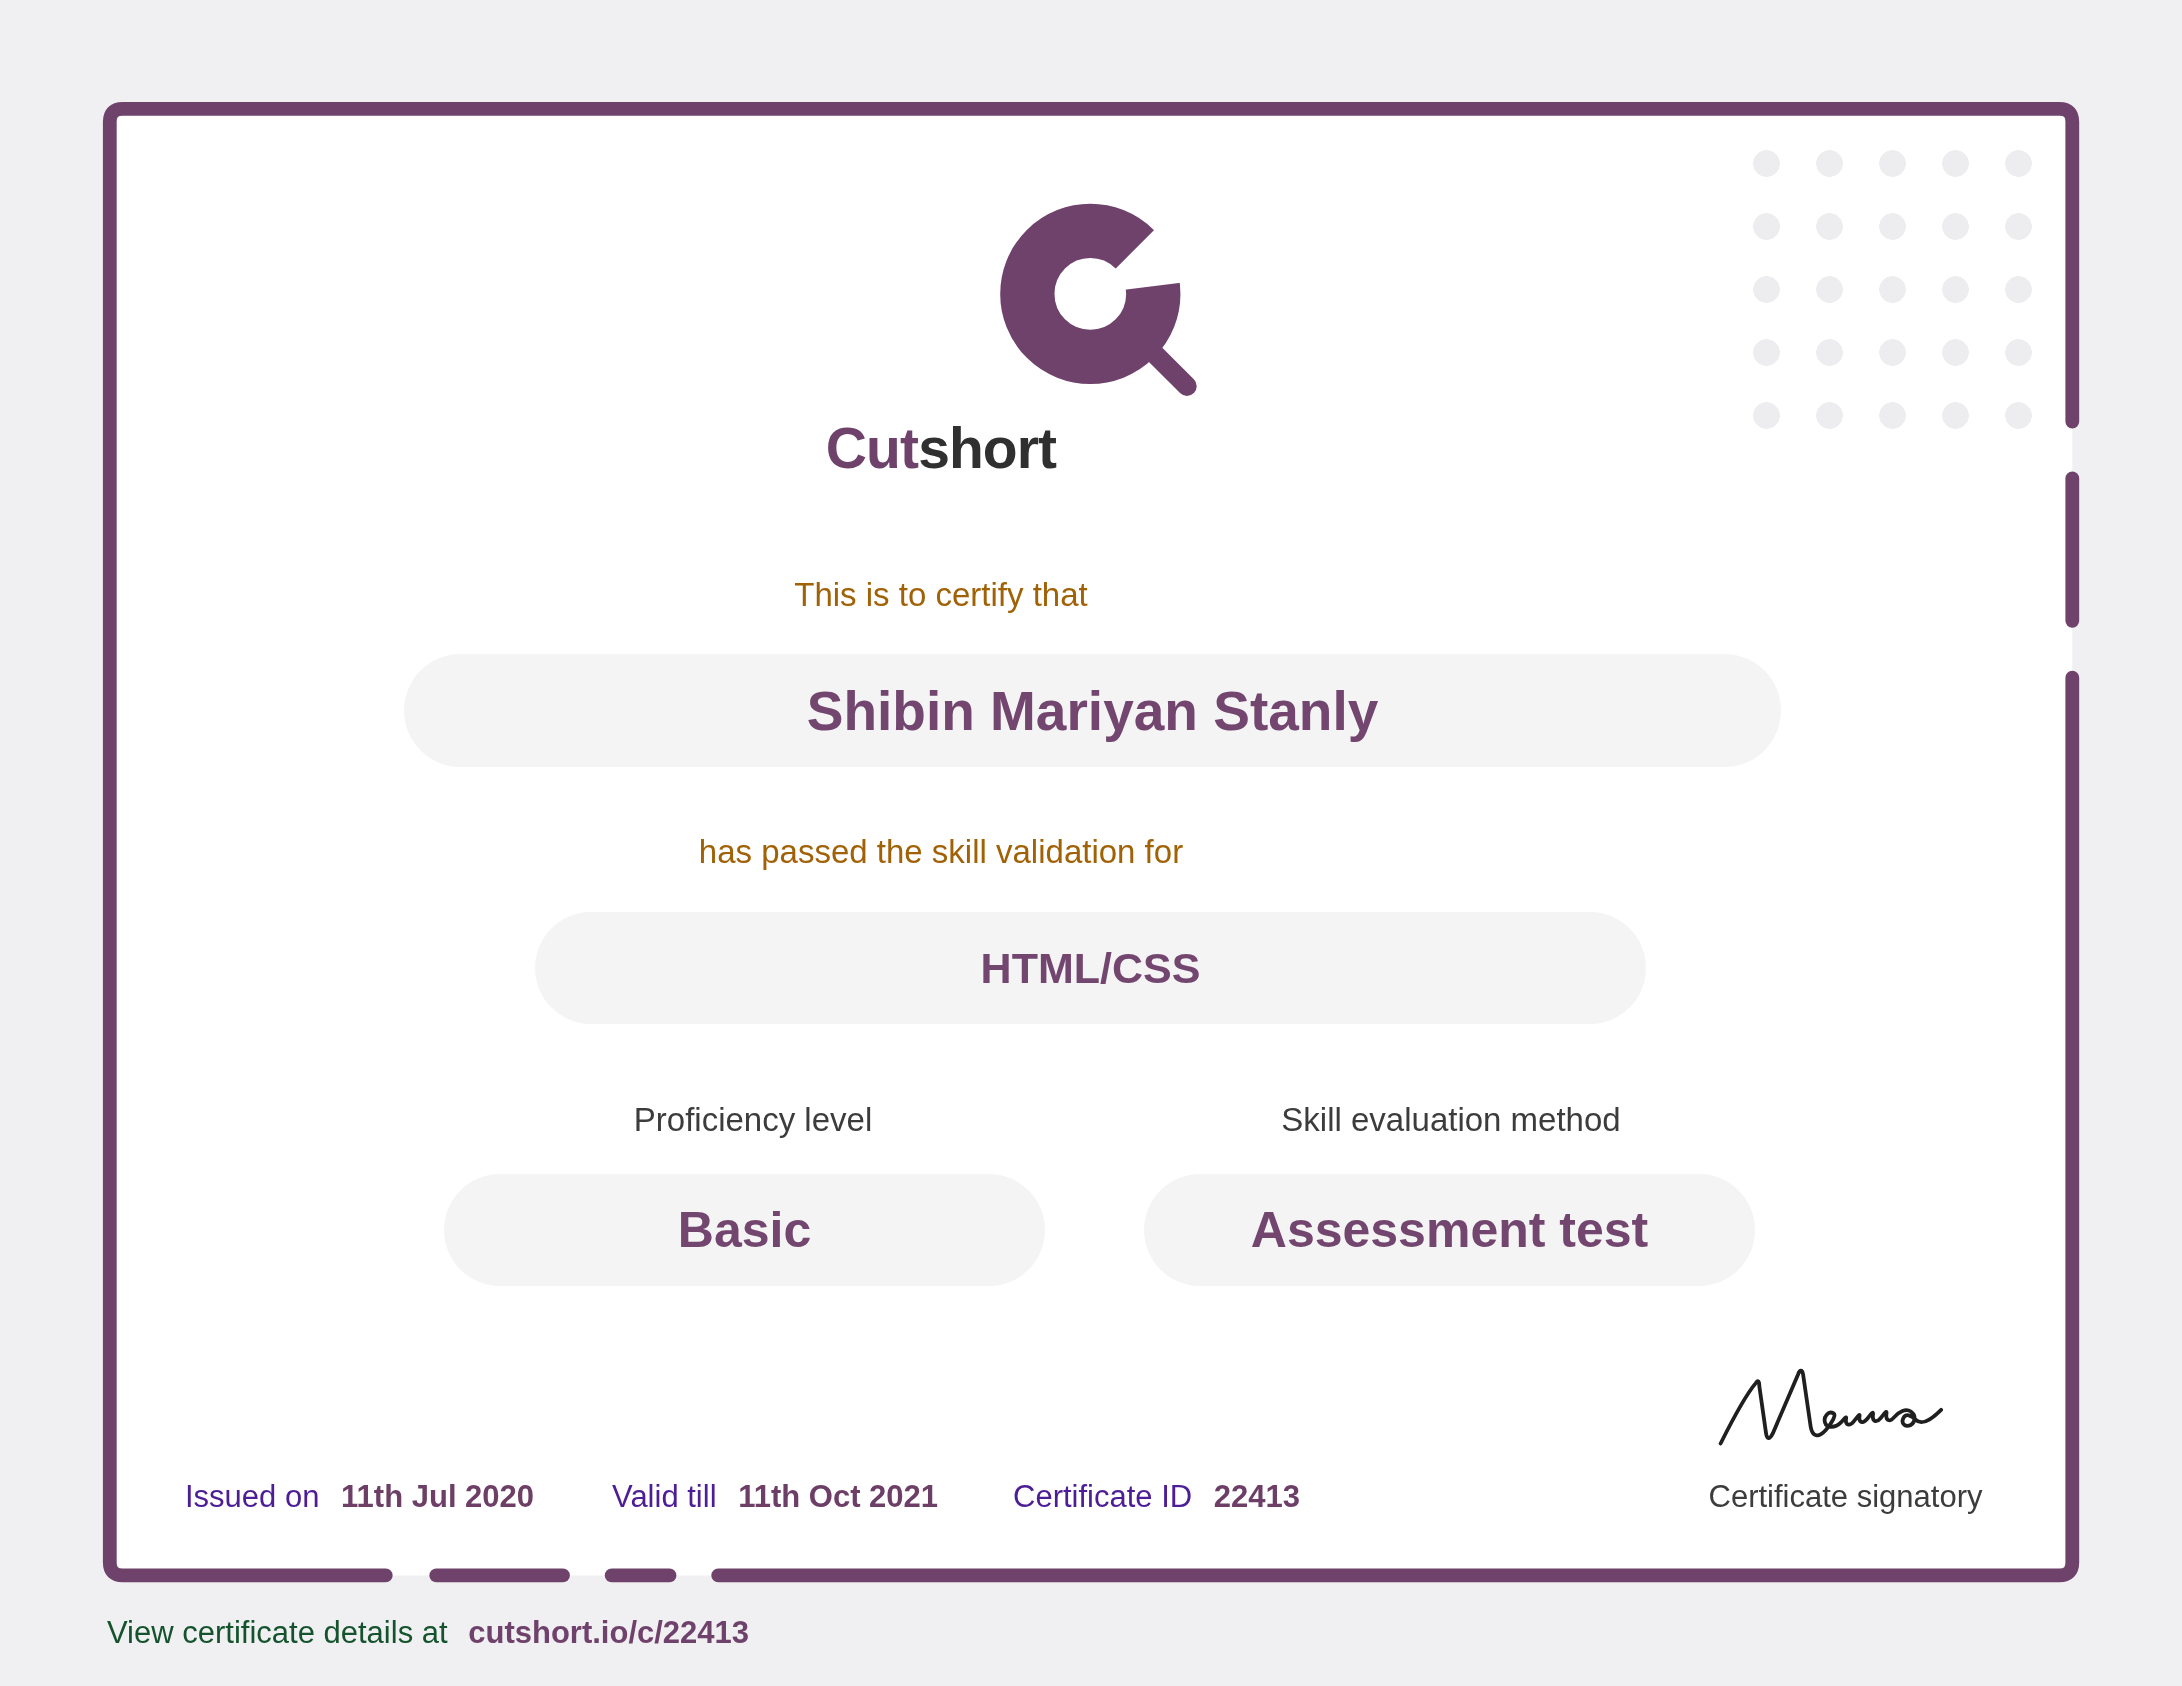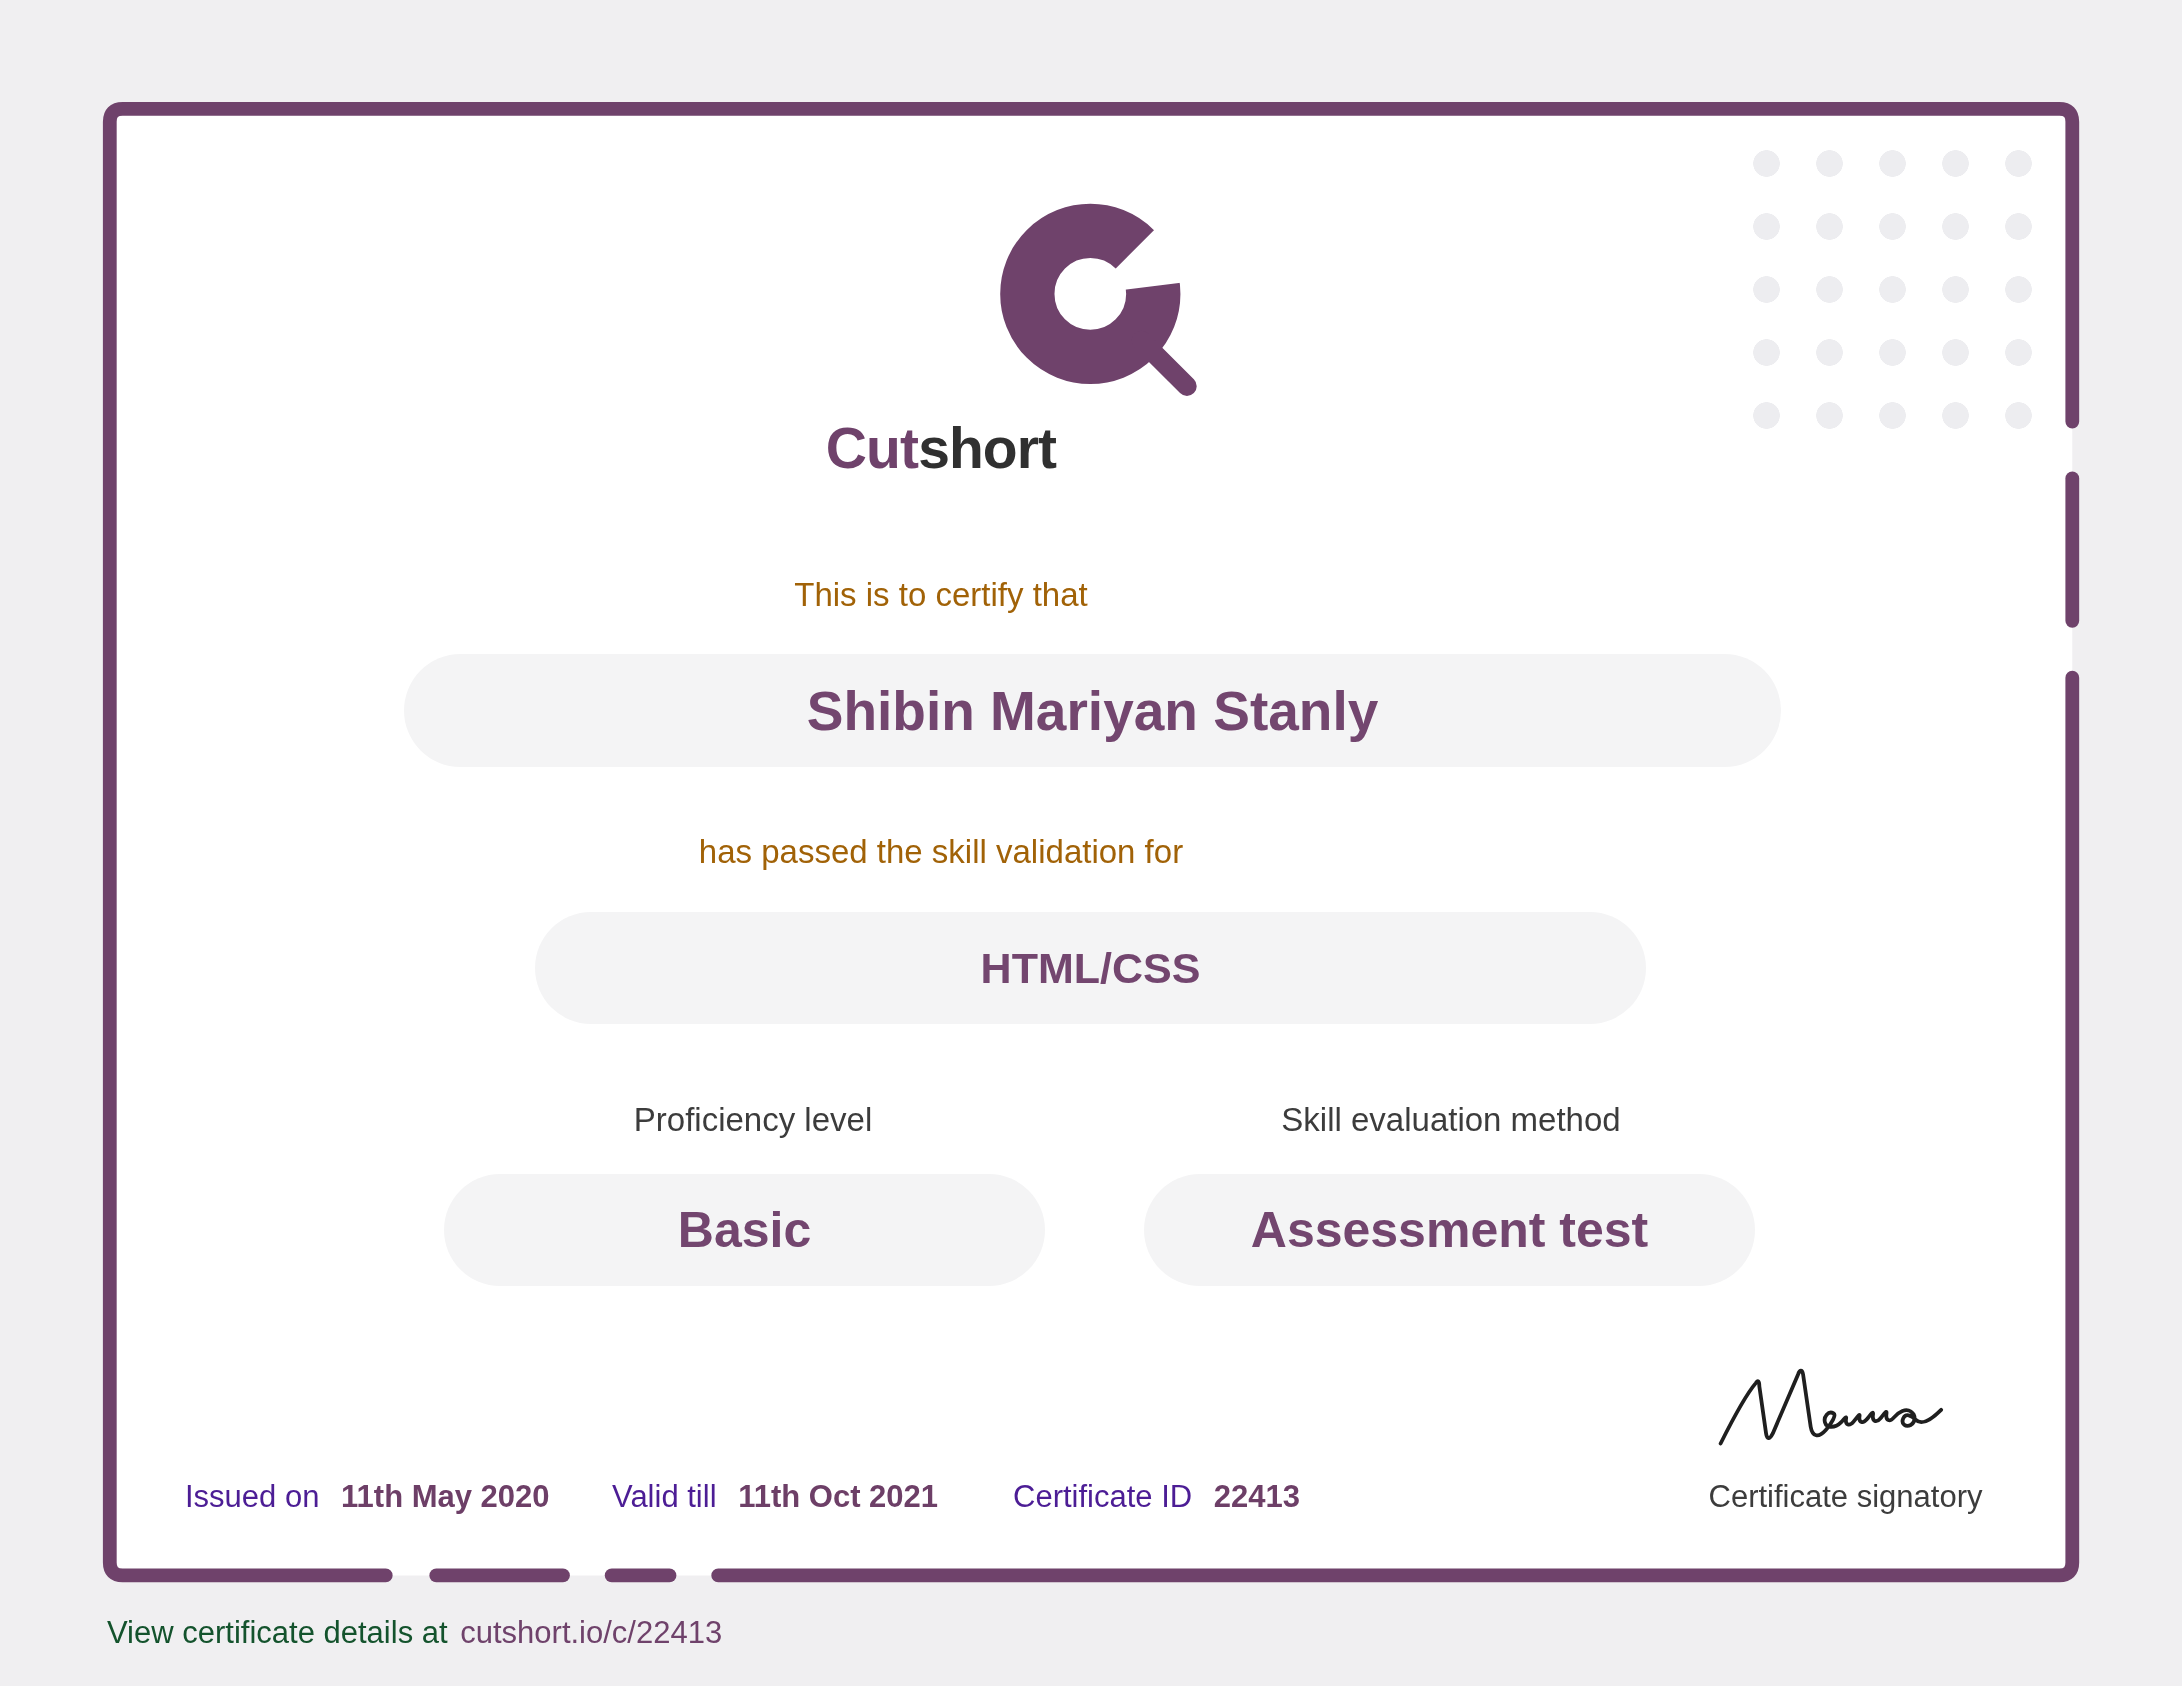--- a/index.html
+++ b/index.html
@@ -20,21 +20,21 @@
   .wordmark{font-size:57px;font-weight:bold;letter-spacing:-0.9px;line-height:66px;}
   .wm-primary{color:#6F426B;}
   .wm-secondary{color:#303030;}
   .footer-group{position:absolute;top:1477px;white-space:nowrap;font-size:31px;line-height:40px;}
   .footer-label{color:#4c1d95;}
   .footer-value{color:#6D3F67;font-weight:bold;margin-left:13px;}
   .signatory{position:absolute;left:1662px;top:1477px;width:367px;text-align:center;
              font-size:31px;color:#3C3C3C;line-height:40px;}
   .caption{position:absolute;left:107px;top:1614px;font-size:31px;line-height:37px;white-space:nowrap;}
   .caption-prefix{color:#14532d;}
-  .caption-link{color:#6F426B;font-weight:normal;margin-left:4px;cursor:pointer;}
+  .caption-link{color:#6F426B;font-weight:bold;margin-left:12px;cursor:pointer;}
 </style>
 </head>
 <body>
 
 <div class="canvas">
 
   <svg class="layer" width="2183" height="1687" viewBox="0 0 2377 1837">
     <rect x="119.5" y="118.5" width="2137" height="1597" rx="16" fill="#FFFFFF"></rect>
     <g stroke="#6F426B" stroke-width="15" fill="none" stroke-linecap="round" stroke-linejoin="round">
 
@@ -96,21 +96,21 @@
                C 176 67 180 61 179 66 C 178 73 183 75 188 69
                C 192 64 196 58 195 64 C 194 72 199 74 204 68
                C 208 63 212 57 211 63 C 210 71 215 73 220 67
                C 226 60 234 56 240 60 C 246 64 246 72 240 76 C 234 79 228 75 231 68
                C 234 62 240 64 246 70 C 252 76 262 72 276 58" fill="none" stroke="#1F1F1F" stroke-width="4.5" stroke-linecap="round" stroke-linejoin="round"></path>
     </svg>
     <div class="signatory">Certificate signatory</div>
 
     <div class="footer-group" style="left:185px;">
       <span class="footer-label">Issued on</span>
-      <span class="footer-value">11th May 2020</span>
+      <span class="footer-value">11th Jul 2020</span>
     </div>
     <div class="footer-group" style="left:612px;">
       <span class="footer-label">Valid till</span>
       <span class="footer-value">11th Oct 2021</span>
     </div>
     <div class="footer-group" style="left:1013px;">
       <span class="footer-label">Certificate ID</span>
       <span class="footer-value">22413</span>
     </div>
 

